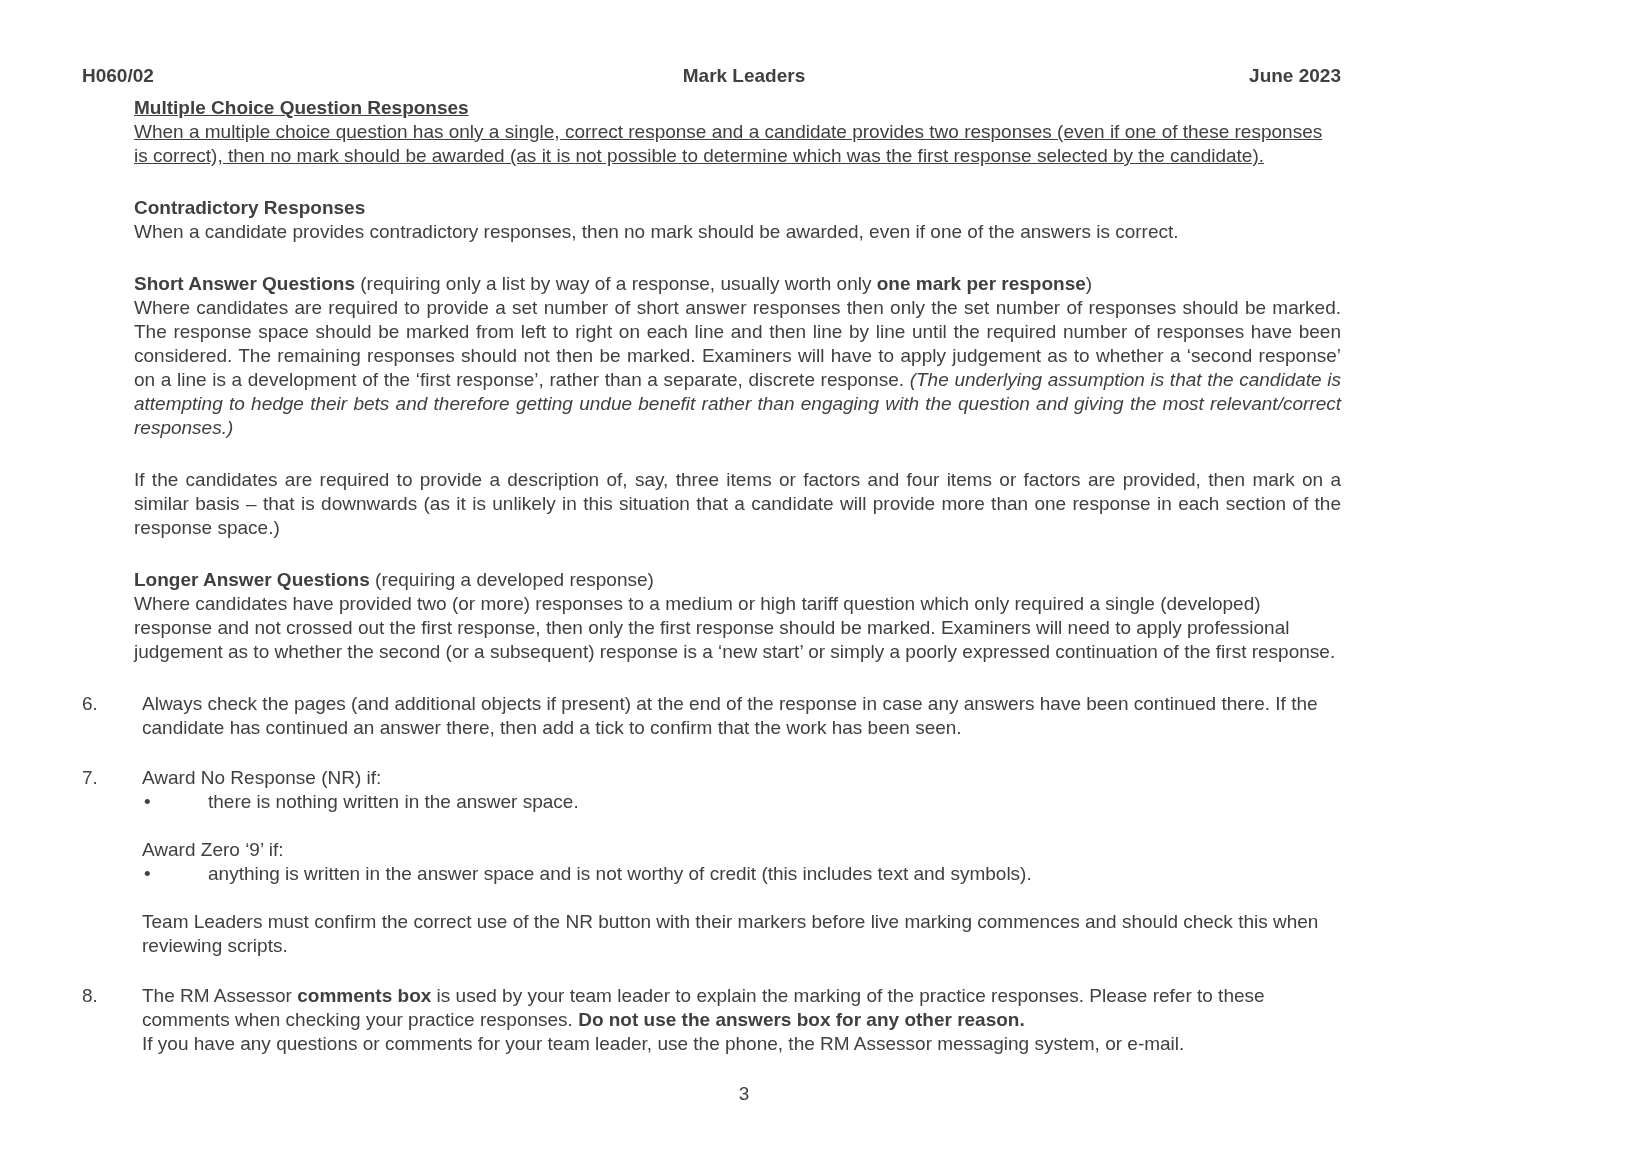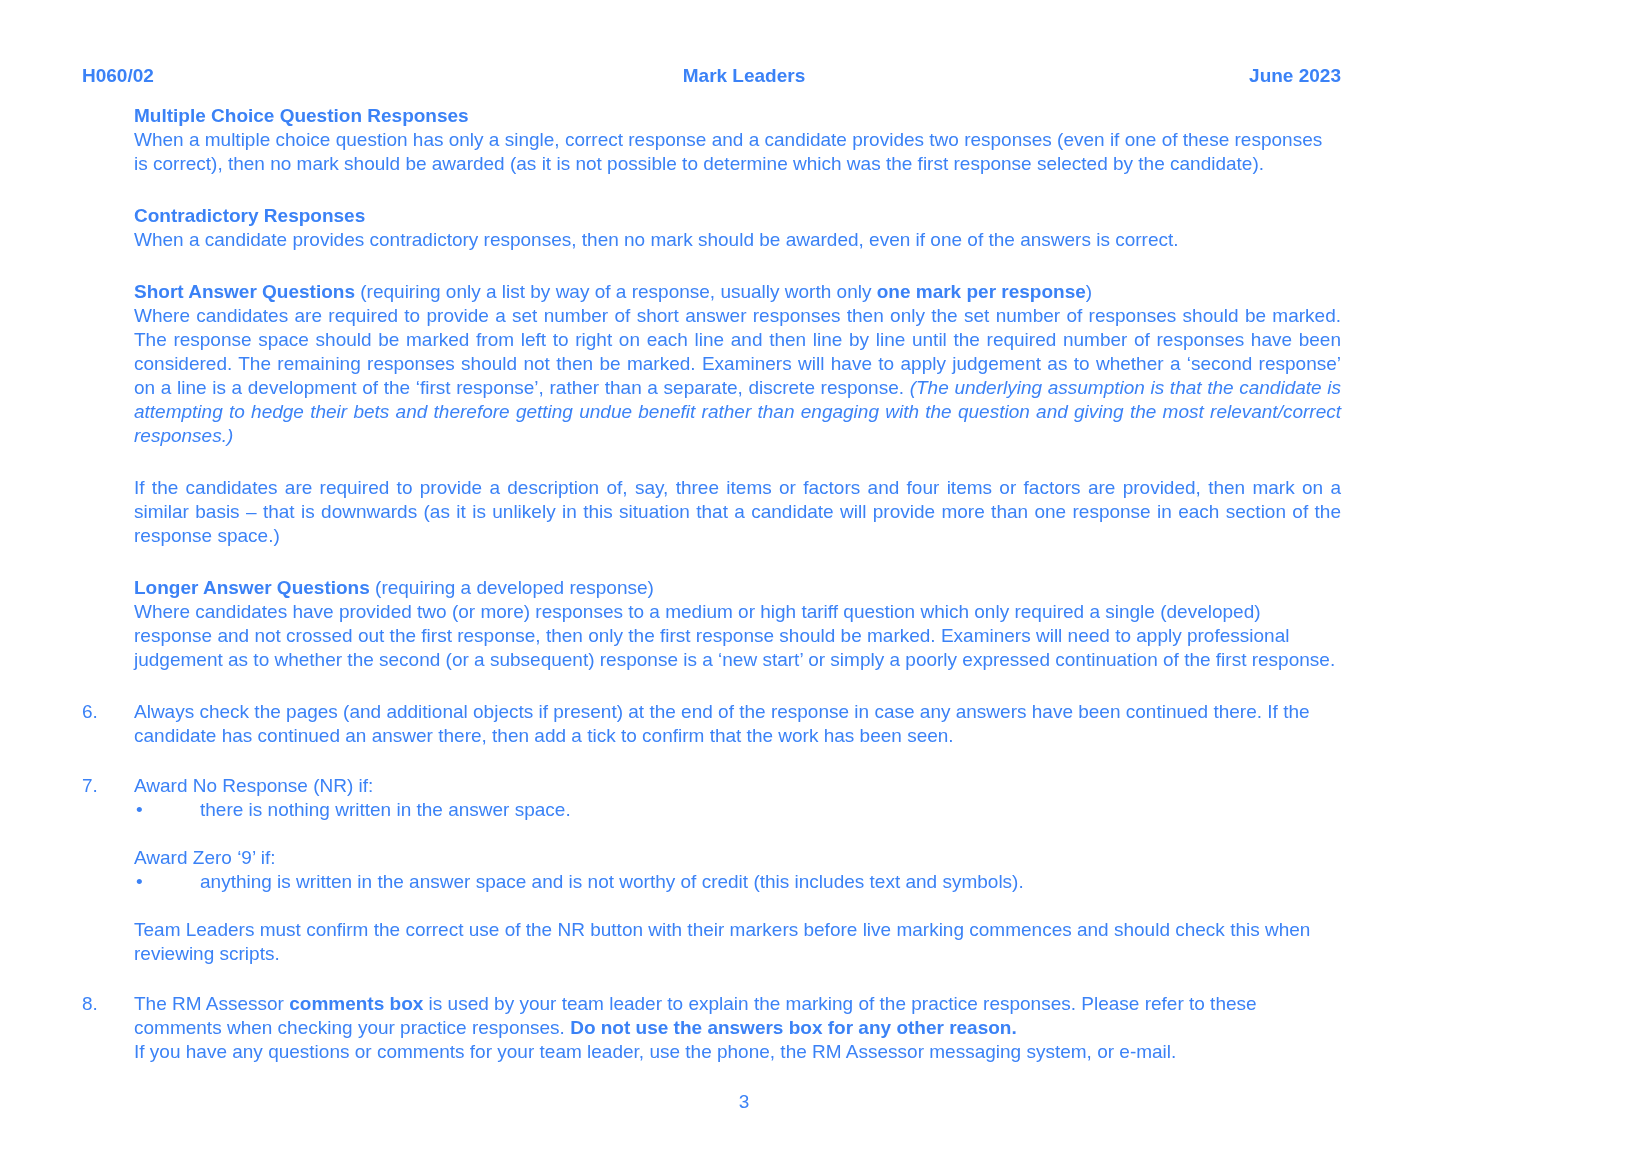--- a/index.html
+++ b/index.html
@@ -2,42 +2,42 @@
 <html><head>
 <meta charset="utf-8">
 <style>
   * { box-sizing: border-box; }
   html, body { margin: 0; padding: 0; background: #ffffff; }
   .page {
     position: relative;
     width: 1488px;
     height: 1158px;
     background: #ffffff;
-    color: #3b82f6;
+    color: #404040;
     font-family: "Liberation Sans", sans-serif;
     font-size: 19px;
     line-height: 24px;
     padding: 64px 147px 0 82px;
     overflow: hidden;
   }
   .doc-header {
     position: relative;
     height: 24px;
     font-weight: bold;
   }
   .doc-code { position: absolute; left: 0; top: 0; }
   .doc-title { position: absolute; left: -82px; right: -147px; top: 0; text-align: center; }
   .doc-date { position: absolute; right: 0; top: 0; }
   .section { margin-left: 52px; margin-bottom: 28px; }
-  .section:first-child { margin-top: 16px; }
+  .section:first-child { margin-top: 8px; text-decoration: underline; }
   .para { }
   .para.justify { text-align: justify; }
   .item { display: flex; margin-bottom: 26px; }
   .item .num { width: 52px; flex: none; }
-  .item-content { flex: 1; min-width: 0; }
+  .item-content { flex: 1; min-width: 0; margin-left: 8px; }
   .bullet { display: flex; }
   .bullet .dot { width: 66px; flex: none; padding-left: 2px; }
   .bullet .btext { flex: 1; min-width: 0; }
   .spacer { height: 24px; }
   .b { font-weight: bold; }
   .i { font-style: italic; }
   .page-number {
     margin-left: -82px;
     margin-right: -147px;
     margin-top: 10px;

